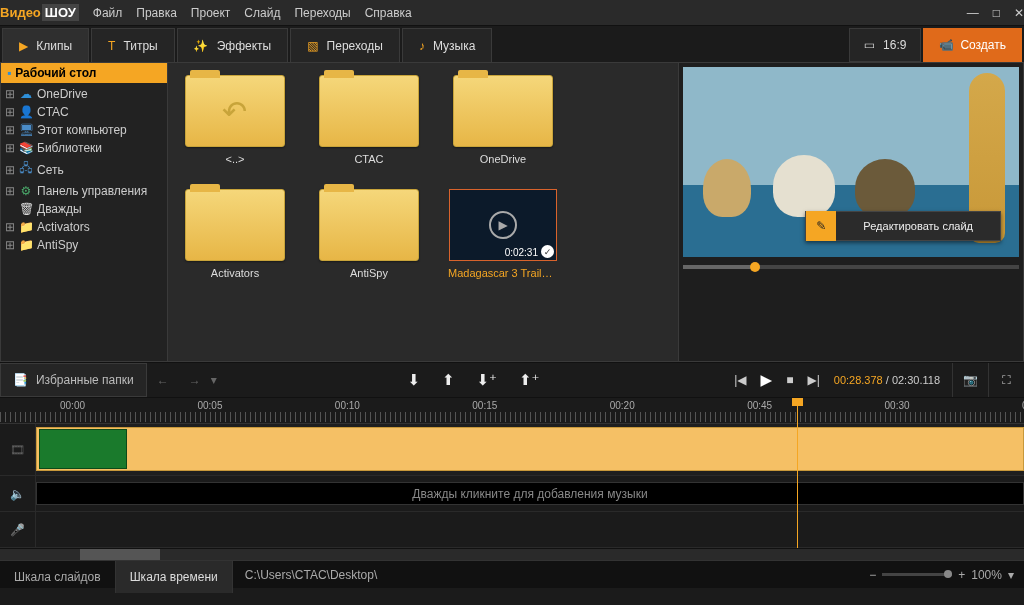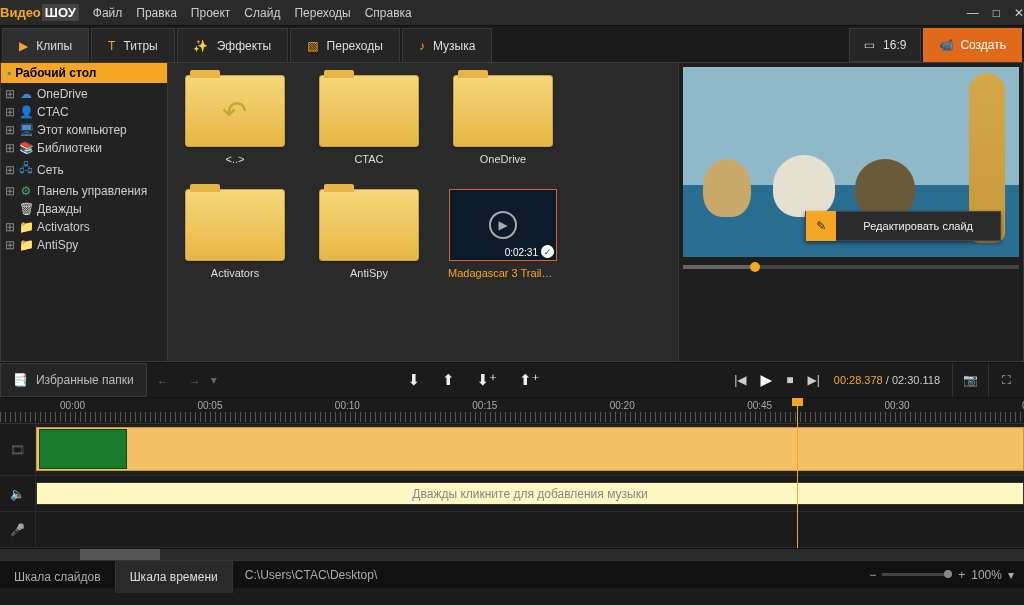--- a/index.html
+++ b/index.html
@@ -81,21 +81,21 @@
 .ruler .mark { position:absolute; top:2px; font-size:10px; color:#aaa;padding-left:30px; }
 .ruler .ticks { position:absolute; top:14px; left:0; right:0; height:10px;
   background:repeating-linear-gradient(90deg,#555 0,#555 1px,transparent 1px,transparent 5px); }
 .playhead { position:absolute; top:0; bottom:0; width:1px; background:#f5a623; left:797px; }
 .playhead::before { content:""; position:absolute; top:0; left:-5px; width:11px; height:8px; background:#f5a623; }
 .track-row { height:52px; display:flex; border-bottom:1px solid #2a2a2a; }
 .track-ic { width:36px; display:flex; align-items:center; justify-content:center; color:#666; border-right:1px solid #2a2a2a; }
 .track-body { flex:1; position:relative; background:#1f1f1f; }
 .clip1 { position:absolute; left:0; top:3px; height:44px; width:100%; background:#f5c065; border:1px solid #c8983a; display:flex; align-items:center; }
 .clip1 .thumb { width:88px; height:40px; margin:2px; background:#1a7a2c; border:1px solid #0d4a18; }
-.track-msg { flex:1; display:flex; align-items:center; justify-content:center; color:#888; background:#fef9c3; border:1px solid #333; margin:6px 0; cursor:pointer; }
+.track-msg { flex:1; display:flex; align-items:center; justify-content:center; color:#888; background:#000000; border:1px solid #333; margin:6px 0; cursor:pointer; }
 .tl2 { height:36px; }
 
 .tscroll { height:12px; background:#2a2a2a; position:relative; border-top:1px solid #111; }
 .tscroll .thumb { position:absolute; left:80px; width:80px; height:100%; background:#555; }
 
 
 .status { height:28px; background:#111; display:flex; align-items:stretch; border-top:1px solid #333; }
 .status .sb { padding:16px 14px; display:flex; align-items:center; color:#aaa; cursor:pointer; border-right:1px solid #333; }
 .status .sb.active { background:#2a2a2a; color:#ddd; }
 .status .path { flex:1; display:flex; align-items:center; padding:0 12px; color:#aaa;text-align:center; }

